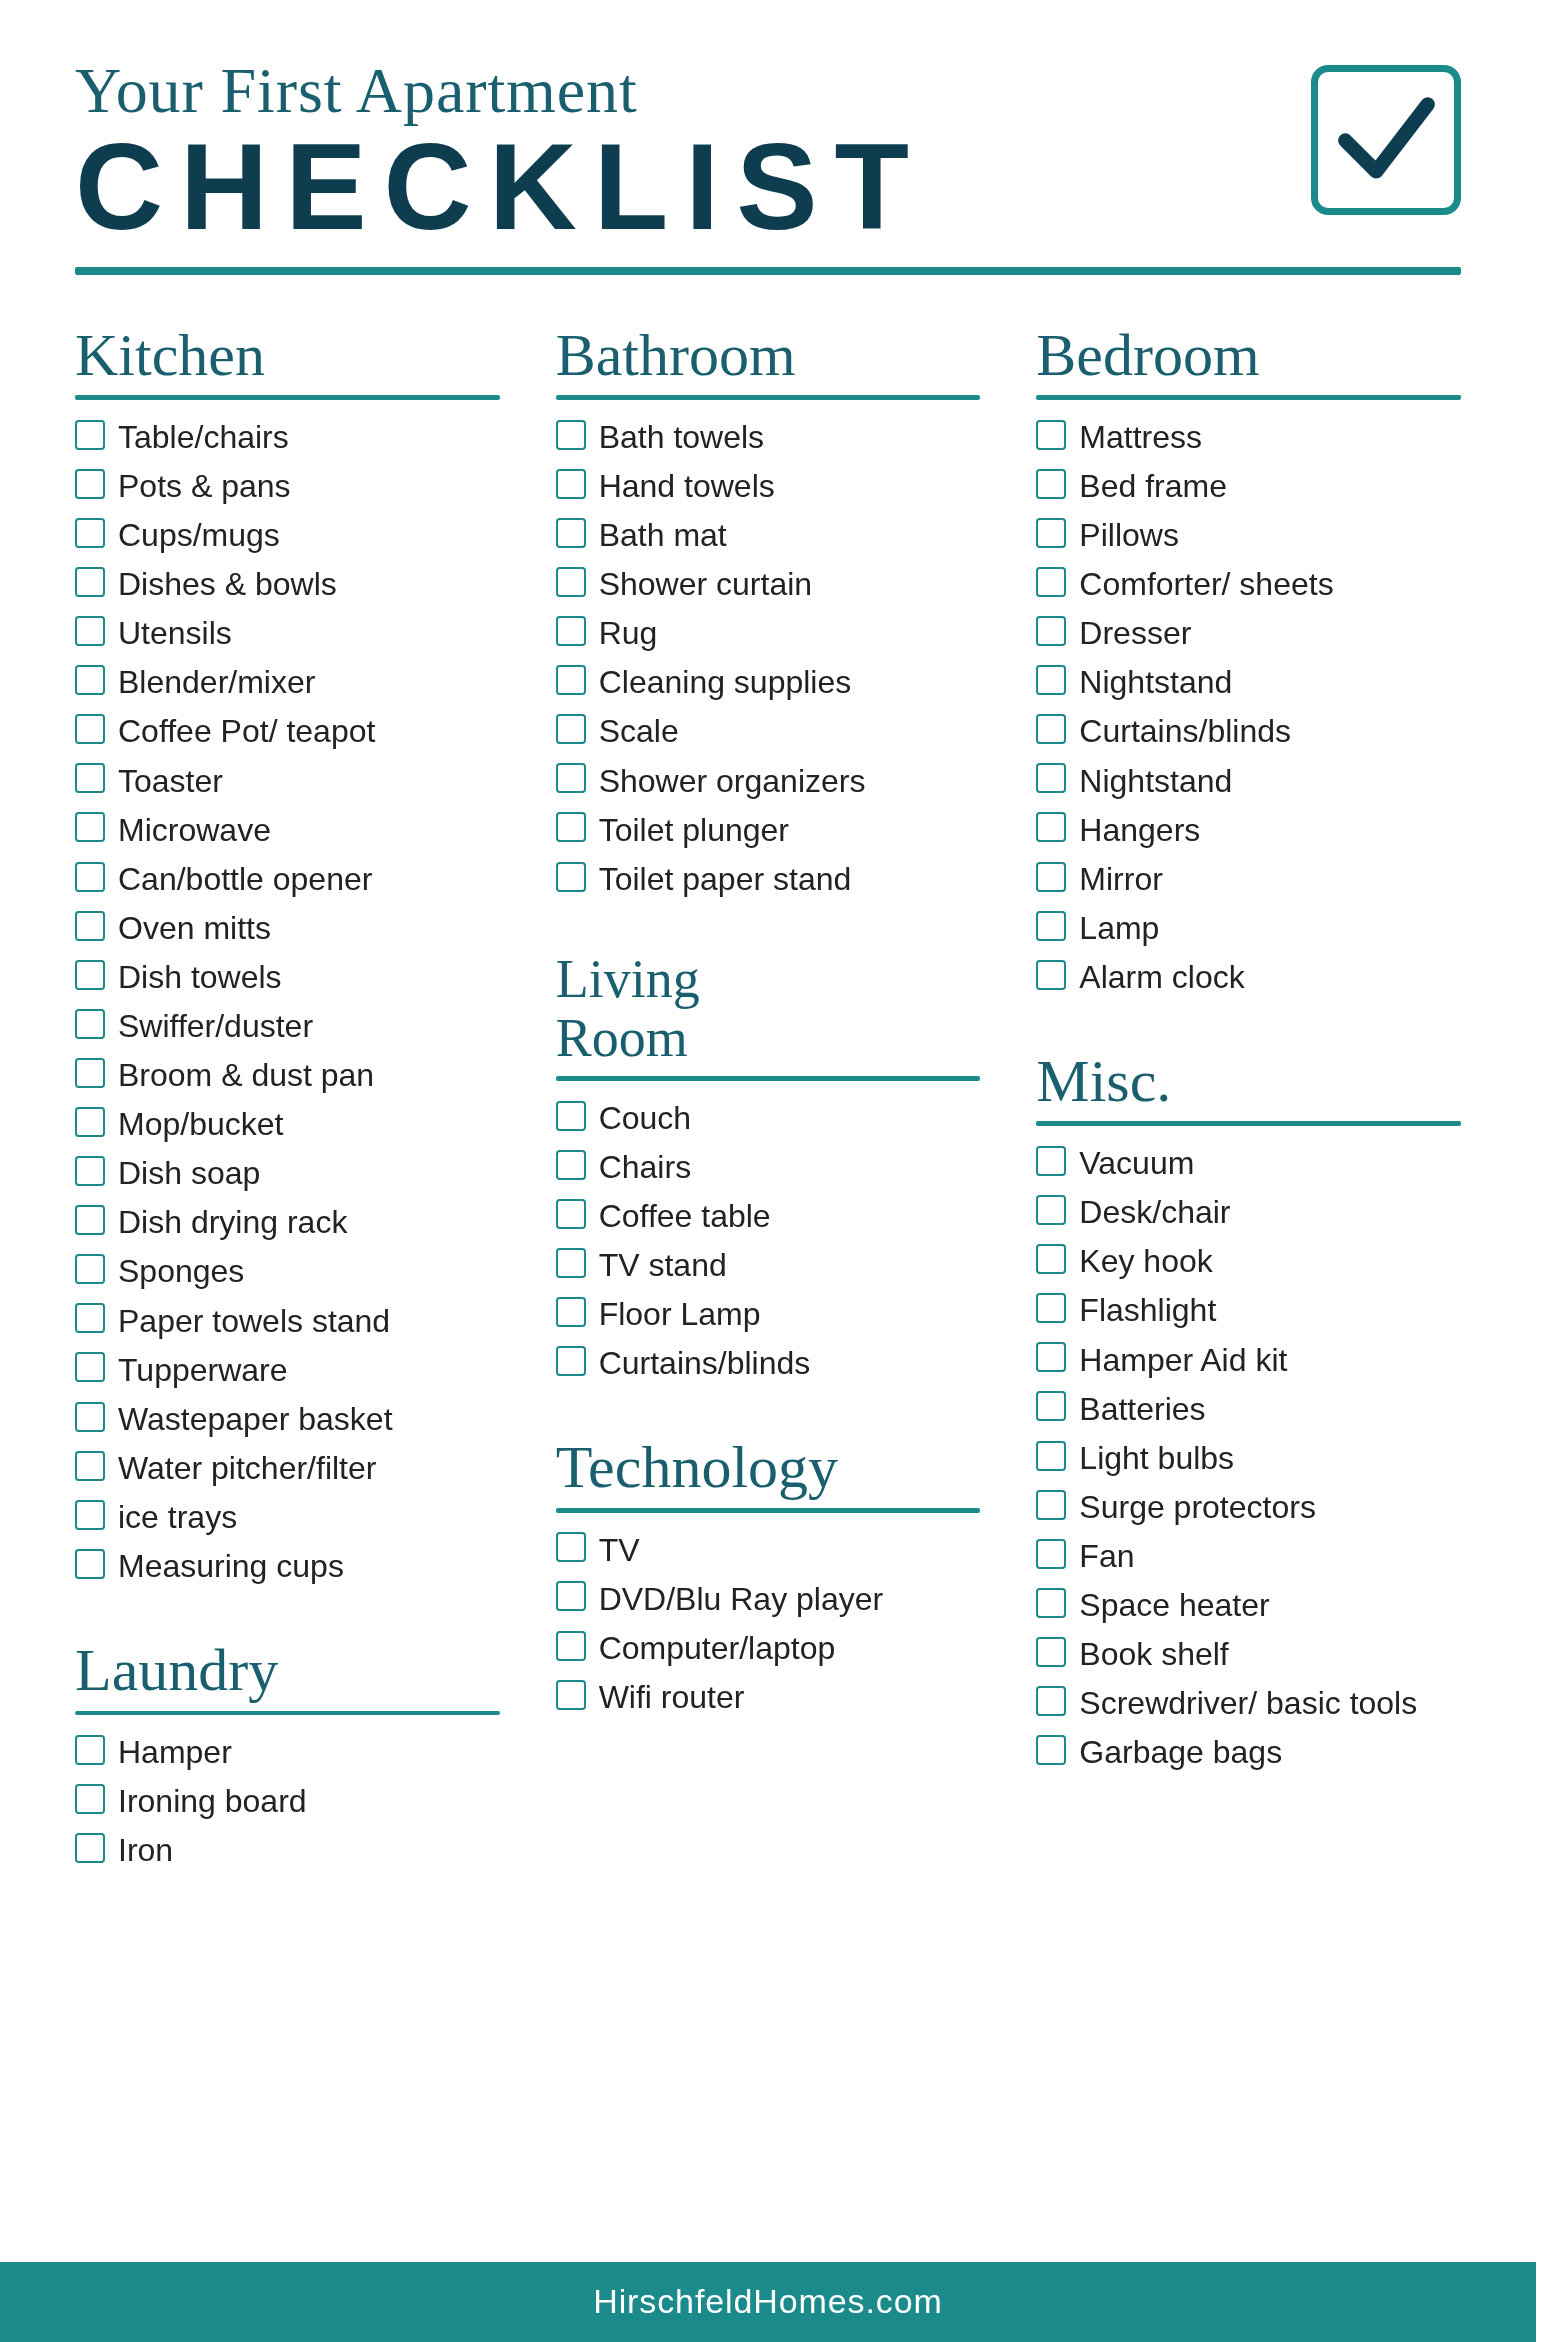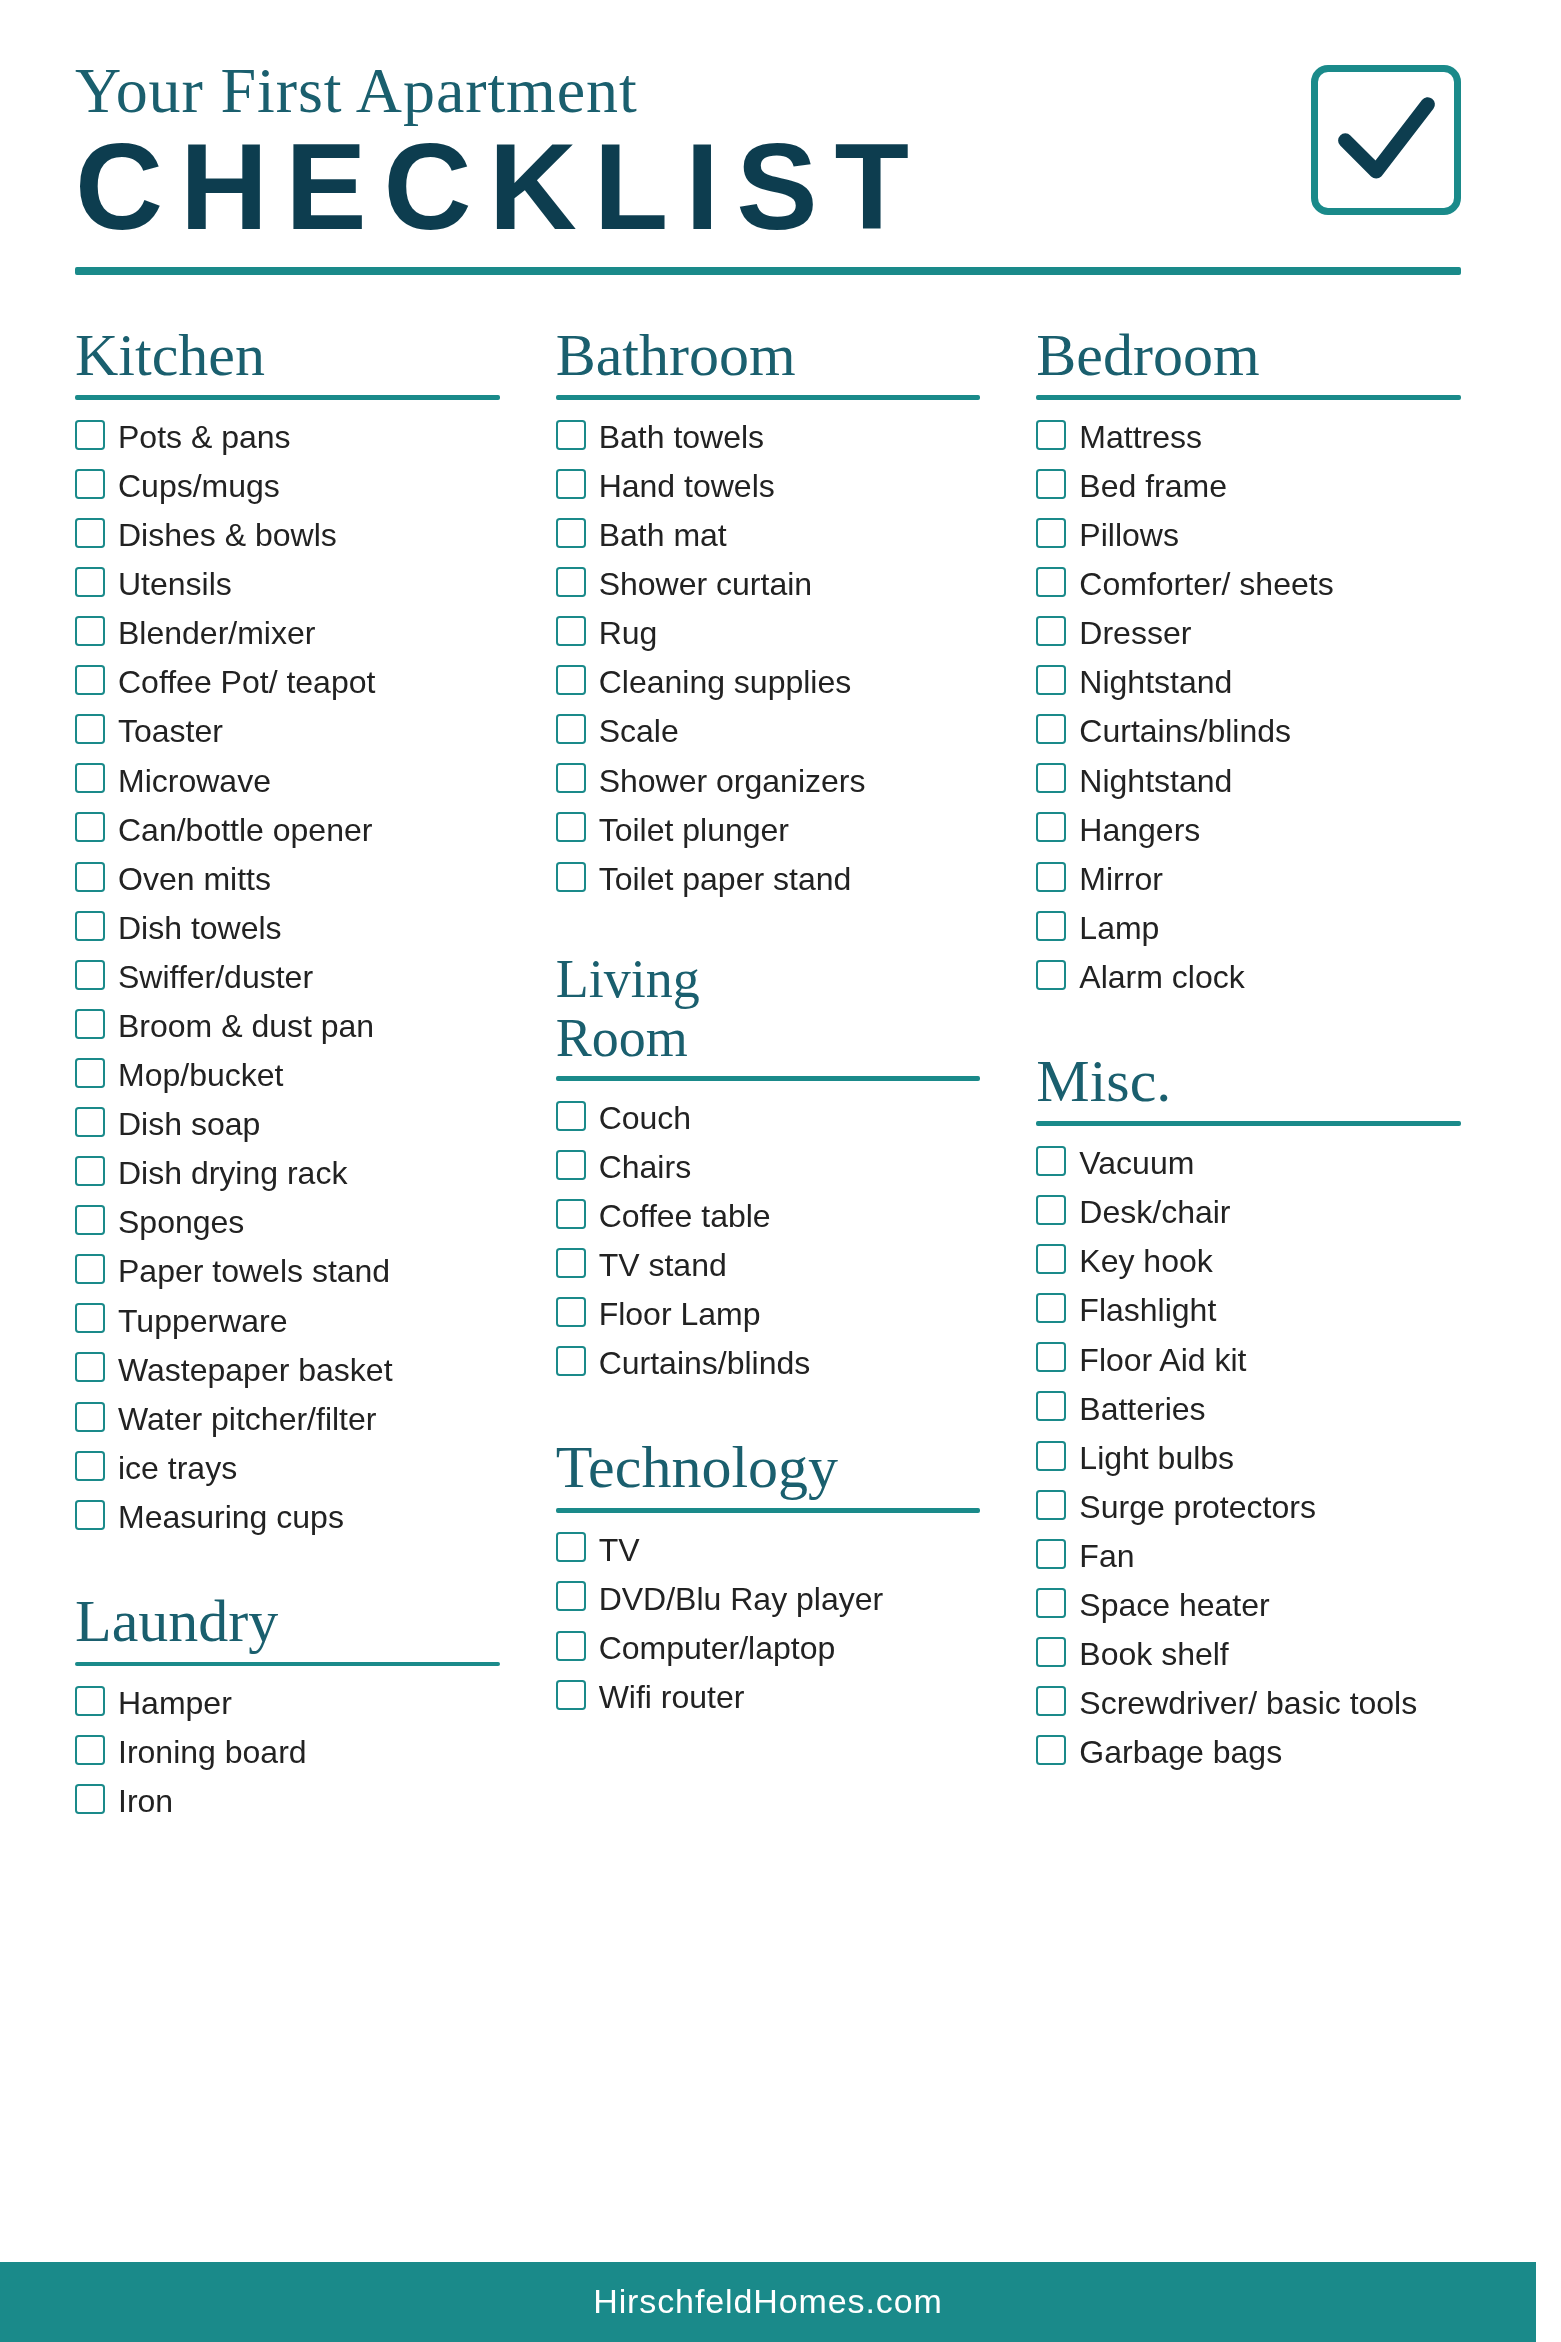--- a/index.html
+++ b/index.html
@@ -140,20 +140,24 @@
 
   <div class="main-content">
 
     <div class="col">
       <div class="section">
         <div class="section-title">Kitchen</div>
         <div class="section-divider"></div>
         <ul class="checklist">
           <li>
               <span class="check-box"></span>
+              <span>Table/chairs</span>
+            </li>
+          <li>
+              <span class="check-box"></span>
               <span>Pots &amp; pans</span>
             </li>
           <li>
               <span class="check-box"></span>
               <span>Cups/mugs</span>
             </li>
           <li>
               <span class="check-box"></span>
               <span>Dishes &amp; bowls</span>
             </li>
@@ -434,21 +438,21 @@
           <li>
               <span class="check-box"></span>
               <span>Key hook</span>
             </li>
           <li>
               <span class="check-box"></span>
               <span>Flashlight</span>
             </li>
           <li>
               <span class="check-box"></span>
-              <span>Floor Aid kit</span>
+              <span>Hamper Aid kit</span>
             </li>
           <li>
               <span class="check-box"></span>
               <span>Batteries</span>
             </li>
           <li>
               <span class="check-box"></span>
               <span>Light bulbs</span>
             </li>
           <li>

